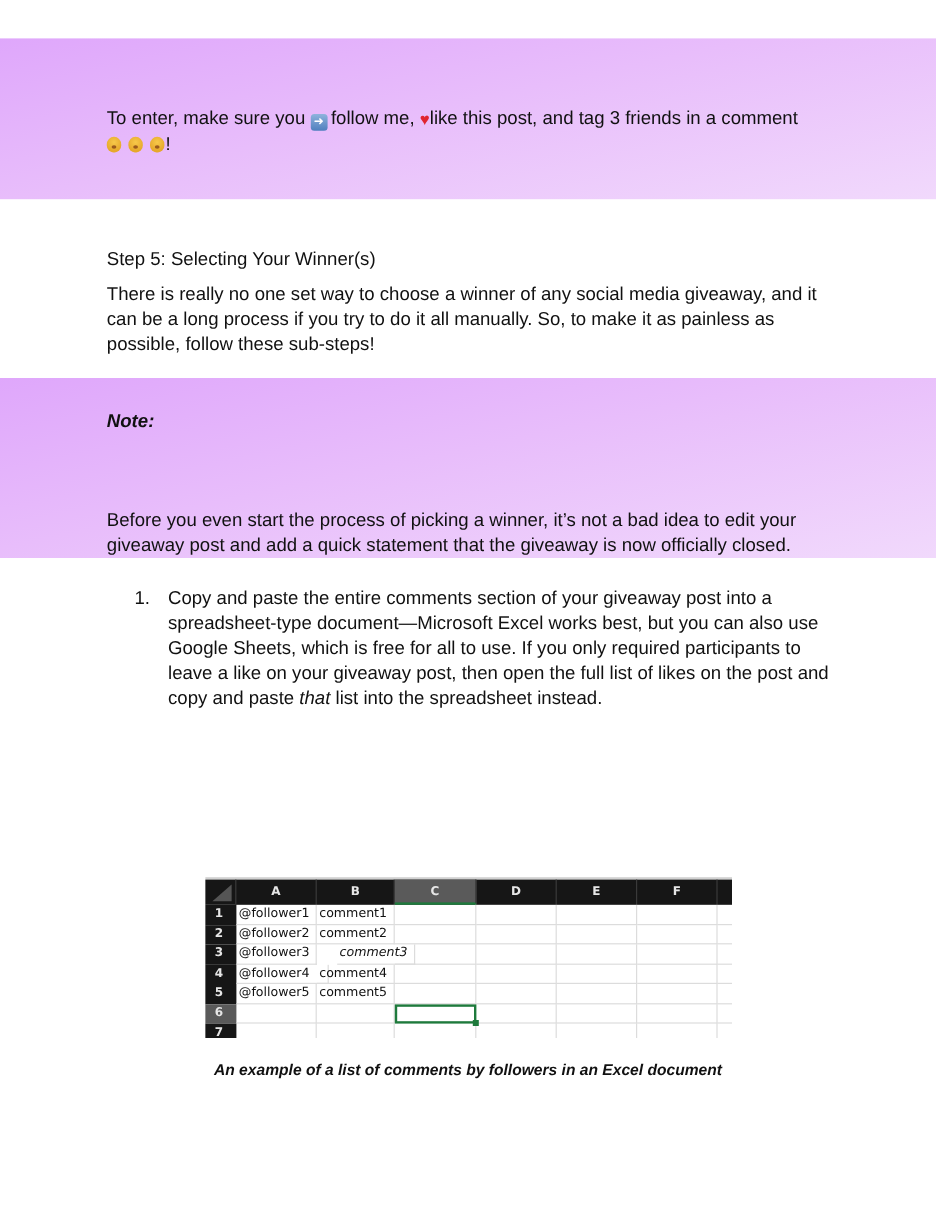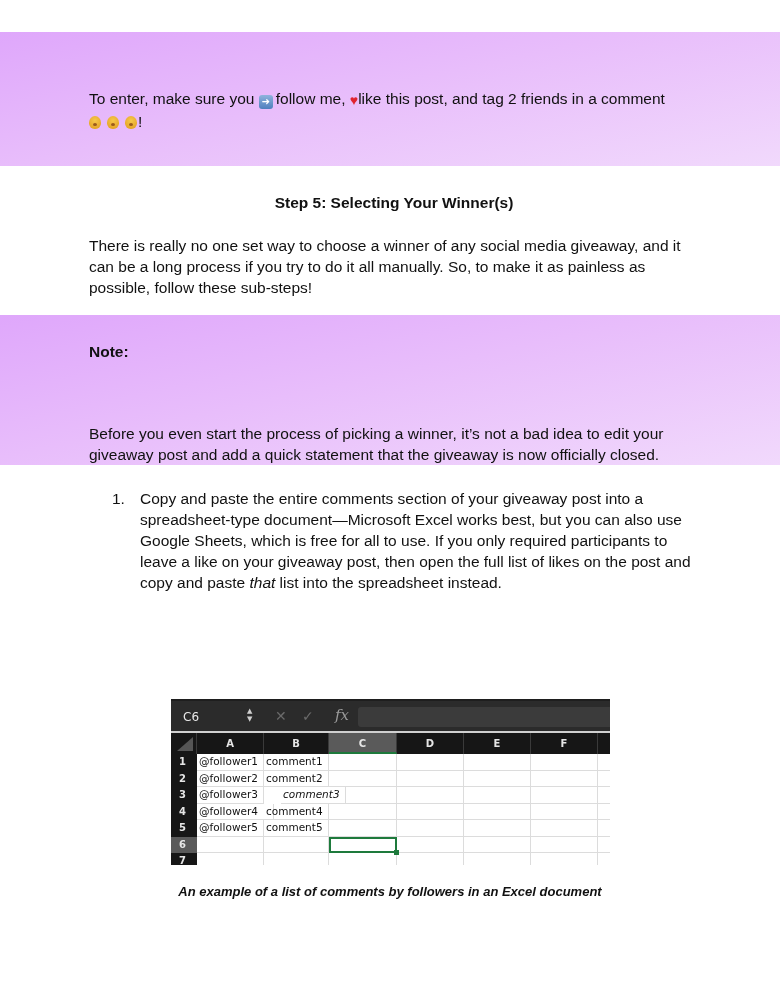--- a/index.html
+++ b/index.html
@@ -27,23 +27,23 @@
   .heart-ico { color: #e0242f; font-size: 14px; vertical-align: -1px; }
   .face-ico {
     display: inline-block; width: 12px; height: 13px; border-radius: 50% 50% 45% 45%;
     background: radial-gradient(circle at 50% 35%, #f7c84a 0%, #e6a82b 70%);
     margin-right: 6px; vertical-align: -2px; position: relative;
   }
   .face-ico::after {
     content: ""; position: absolute; left: 4px; top: 7px; width: 4px; height: 3px;
     border-radius: 50%; background: #9b5a1c;
   }
-  .step-title { top: 192px; font-weight: bold; text-align: center; }
+  .step-title { top: 206px; font-weight: normal; }
   .p-step { top: 235px; width: 605px; }
-  .note-title { top: 341px; font-weight: bold; }
+  .note-title { top: 341px; font-weight: bold; font-style: italic; }
   .p-note { top: 383px; width: 605px; margin-top: 40px; }
   .list { position: absolute; left: 112px; top: 488px; width: 590px; font-size: 15.5px; line-height: 21px; }
   .list-num { position: absolute; left: 0; top: 0; }
   .list-body { margin-left: 28px; }
   .list-body p { margin: 0 0 21px 0; }
   
   .excel {
     position: absolute; left: 171px; top: 699px; width: 439px; height: 166px;
     background: #ffffff; overflow: hidden; font-family: "DejaVu Sans", sans-serif;
   }
@@ -83,47 +83,39 @@
   .fill-handle { position: absolute; width: 5px; height: 5px; background: #1e7a3c; }
   .caption {
     position: absolute; left: 0; width: 780px; top: 884px; text-align: center;
     font-size: 13px; font-weight: bold; font-style: italic;
   }
 </style>
 </head>
 <body>
 
 <div class="banner banner1"></div>
-<p class="para p-enter"><span>To enter, make sure you </span><span class="follow-ico">➜</span><span>follow me, </span><span class="heart-ico">♥</span><span>like this post, and tag 2 friends in a comment</span><br><span class="face-ico"></span><span class="face-ico"></span><span class="face-ico" style="margin-right:1px"></span><span>!</span></p>
+<p class="para p-enter"><span>To enter, make sure you </span><span class="follow-ico">➜</span><span>follow me, </span><span class="heart-ico">♥</span><span>like this post, and tag 3 friends in a comment</span><br><span class="face-ico"></span><span class="face-ico"></span><span class="face-ico" style="margin-right:1px"></span><span>!</span></p>
 
 <p class="para step-title">Step 5: Selecting Your Winner(s)</p>
 <p class="para p-step">There is really no one set way to choose a winner of any social media giveaway, and it can be a long process if you try to do it all manually. So, to make it as painless as possible, follow these sub-steps!</p>
 
 <div class="banner banner2"></div>
 <p class="para note-title">Note:</p>
 <p class="para p-note">Before you even start the process of picking a winner, it’s not a bad idea to edit your giveaway post and add a quick statement that the giveaway is now officially closed.</p>
 
 <div class="list">
   <div>
     <span class="list-num">1.</span>
     <div class="list-body">
       <p><span>Copy and paste the entire comments section of your giveaway post into a spreadsheet-type document—Microsoft Excel works best, but you can also use Google Sheets, which is free for all to use. If you only required participants to leave a like on your giveaway post, then open the full list of likes on the post and copy and paste </span><em>that</em><span> list into the spreadsheet instead.</span></p>
     </div>
   </div>
 </div>
 
 <div class="excel">
-  <div class="formula-bar">
-    <span class="namebox">C6</span>
-    <span class="spinner">▲<br>▼</span>
-    <span class="x-ico">✕</span>
-    <span class="check-ico">✓</span>
-    <span class="fx-ico">fx</span>
-    <span class="formula-input"></span>
-  </div>
   <div class="sep-line"></div>
   <div class="col-header-row" id="colrow">
     <span class="corner"></span>
   <span class="col-h" style="left: 26px; width: 67px;">A</span>
       <span class="col-h" style="left: 93px; width: 65px;">B</span>
       <span class="col-h sel" style="left: 158px; width: 68px;">C</span>
       <span class="col-h" style="left: 226px; width: 67px;">D</span>
       <span class="col-h" style="left: 293px; width: 67px;">E</span>
       <span class="col-h" style="left: 360px; width: 67px;">F</span>
       <span class="col-h" style="left: 427px; width: 20px;"></span>

